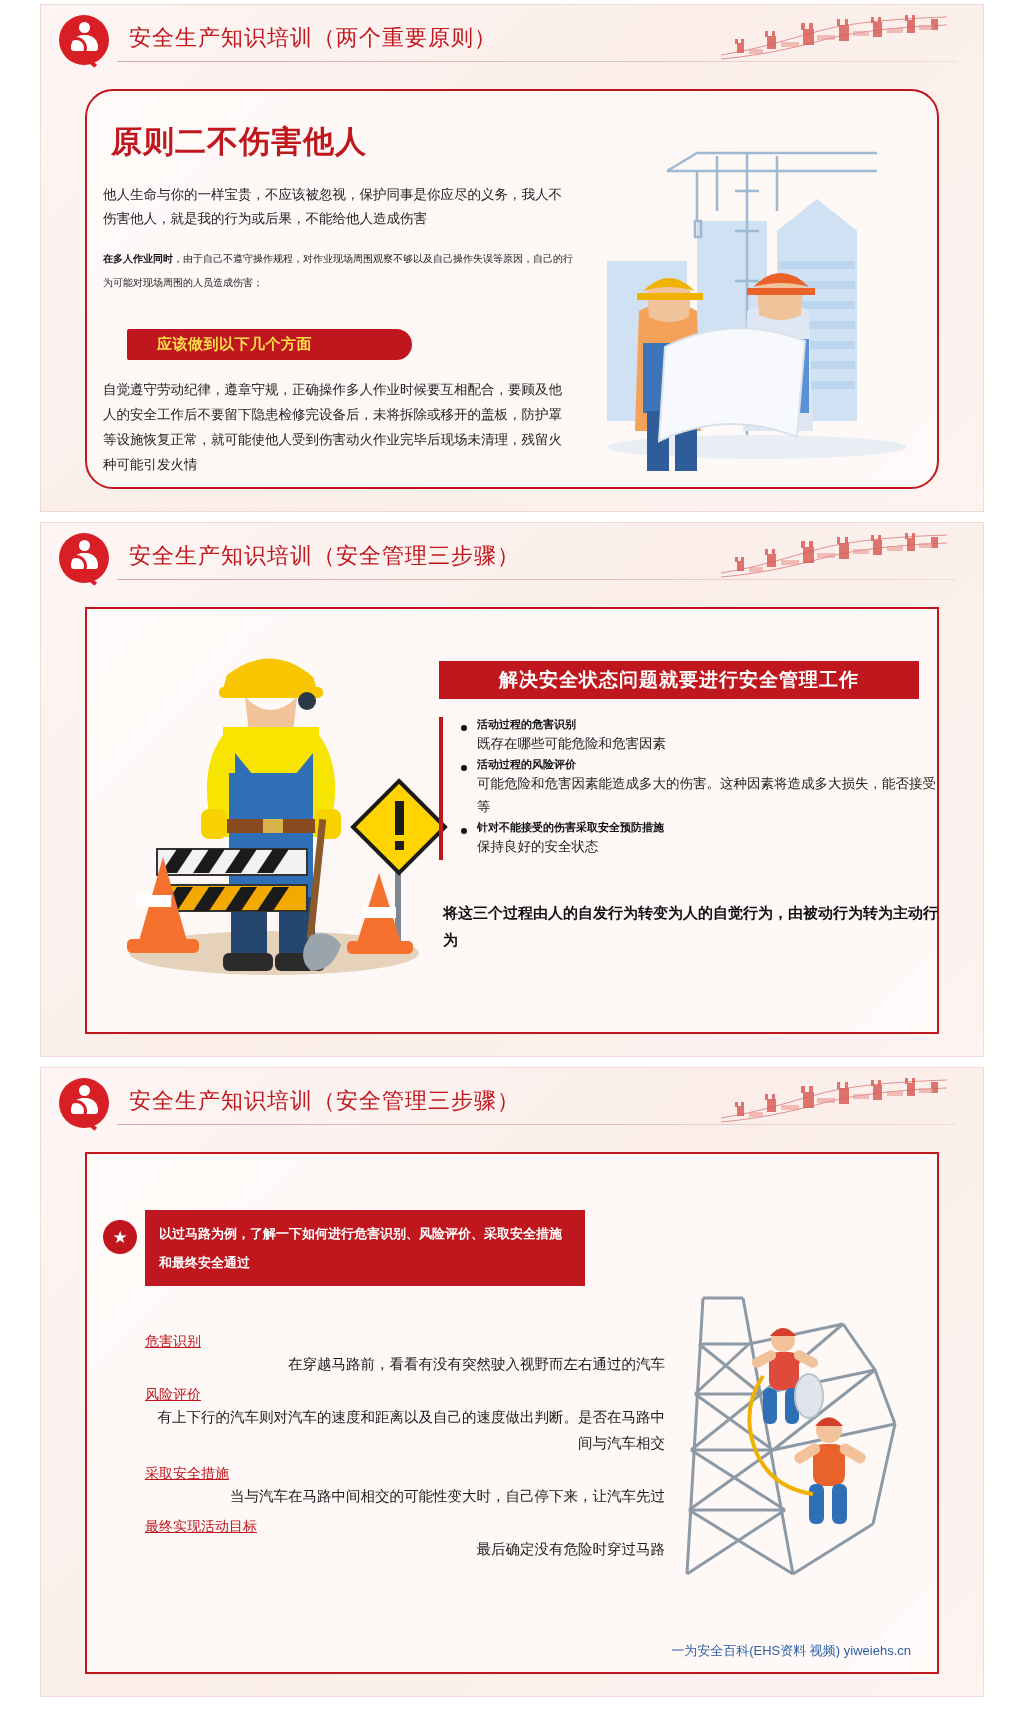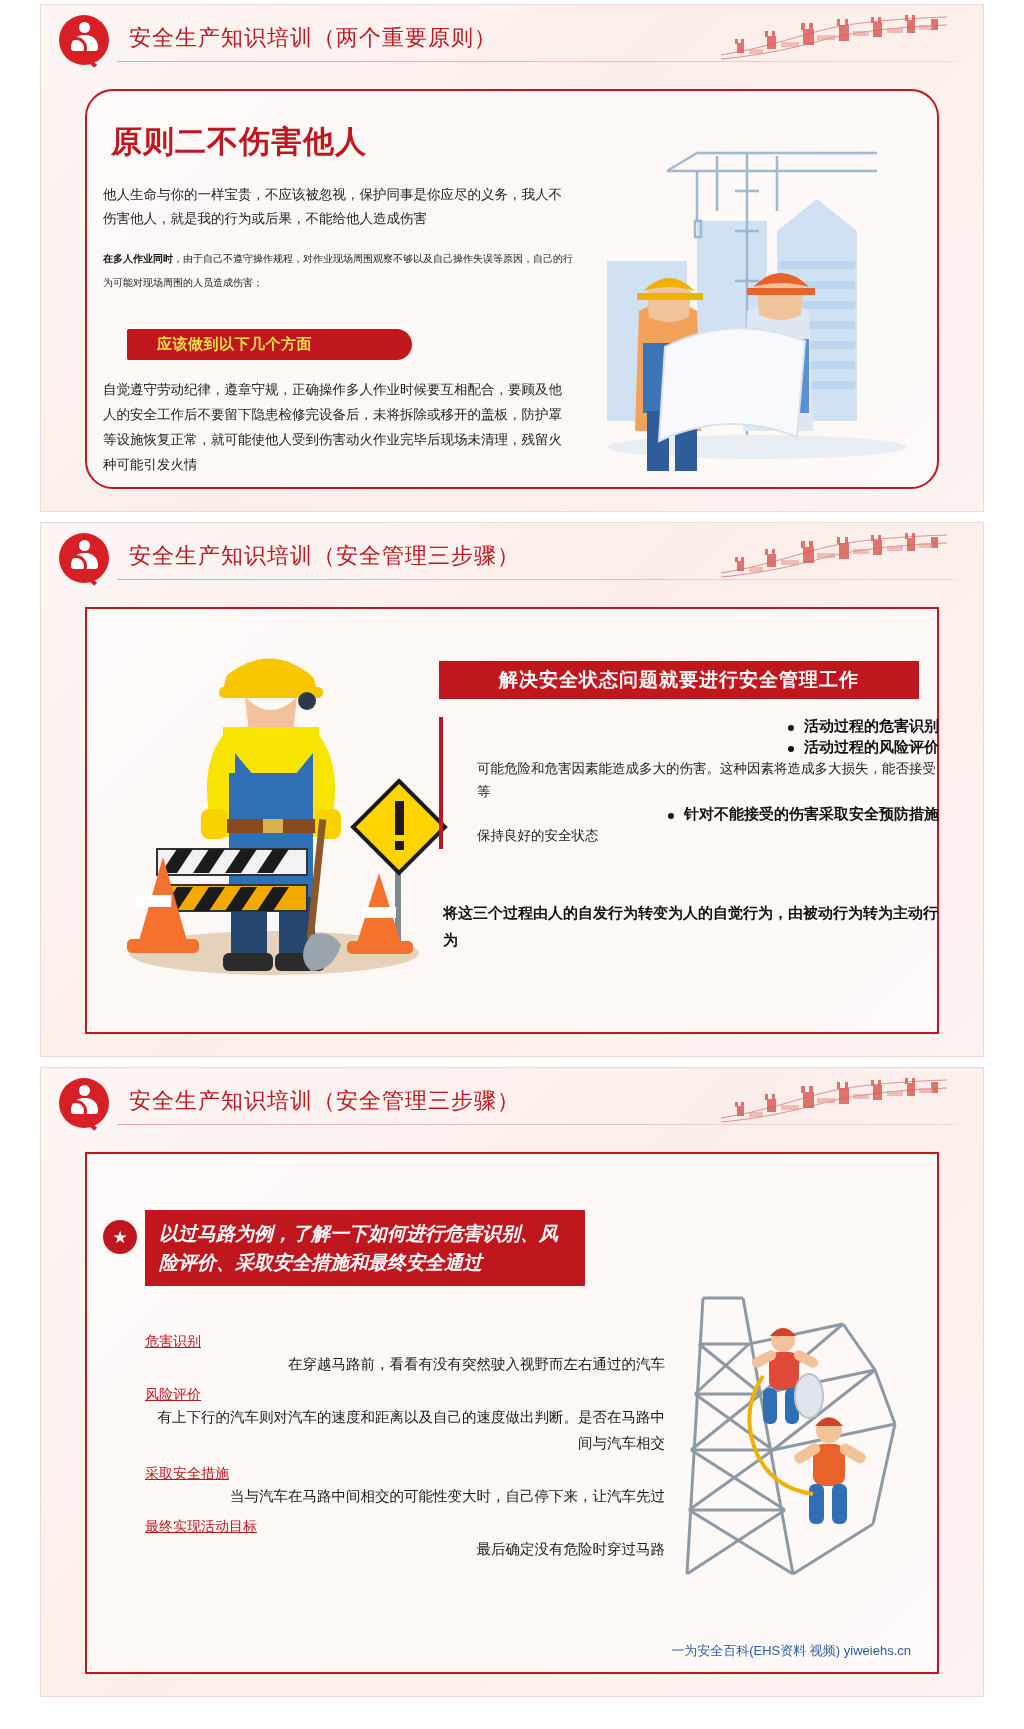--- a/index.html
+++ b/index.html
@@ -140,22 +140,22 @@
     display: flex; align-items: center; justify-content: center;
     font-size: 19px; font-weight: bold; letter-spacing: 1px;
   }
   .s2 .bullets {
     position: absolute; left: 352px; top: 108px; width: 500px;
     padding-left: 18px;
     border-left: 4px solid #c0161d;
   }
   .s2 .b-item { margin-bottom: 2px; }
   .s2 .b-head {
-    font-size: 15px; font-weight: bold; color: #111;
-    display: flex; align-items: flex-start; gap: 10px; justify-content: flex-end;
+    font-size: 11px; font-weight: bold; color: #111;
+    display: flex; align-items: flex-start; gap: 10px;
   }
   .s2 .b-dot {
     width: 6px; height: 6px; border-radius: 50%;
     background: #111; margin-top: 8px; flex: 0 0 auto;
   }
   .s2 .b-sub {
     font-size: 13.5px; color: #222; line-height: 23px;
     padding-left: 16px;
   }
   .s2 .closing {
@@ -168,23 +168,22 @@
   .s3 .star {
     position: absolute; left: 16px; top: 66px;
     width: 34px; height: 34px; border-radius: 50%;
     background: #c0161d; color: #fff;
     display: flex; align-items: center; justify-content: center;
     font-size: 17px;
   }
   .s3 .banner {
     position: absolute; left: 58px; top: 56px; width: 440px;
     background: #c0161d; color: #fff;
-    font-size: 19px; font-weight: bold; line-height: 29px;
+    font-size: 13px; font-weight: bold; line-height: 29px;
     padding: 9px 14px;
-    font-style: italic;
   }
   .s3 .content { position: absolute; left: 58px; top: 170px; width: 520px; }
   .s3 .lbl {
     font-size: 14px; color: #c0161d; text-decoration: underline;
     margin-top: 9px;
   }
   .s3 .txt { font-size: 14.5px; color: #1a1a1a; line-height: 26px; text-align: right; }
   .s3 .art { position: absolute; right: 14px; top: 130px; width: 280px; height: 300px; }
   .s3 .watermark {
     position: absolute; right: 26px; bottom: 12px;
@@ -423,20 +422,21 @@
       </svg>
 
       <div class="banner">解决安全状态问题就要进行安全管理工作</div>
 
       <div class="bullets">
         <div class="b-item">
           <div class="b-head">
             <span class="b-dot"></span>
             <span>活动过程的危害识别</span>
           </div>
+          <div class="b-sub">既存在哪些可能危险和危害因素</div>
         </div>
         <div class="b-item">
           <div class="b-head">
             <span class="b-dot"></span>
             <span>活动过程的风险评价</span>
           </div>
           <div class="b-sub">可能危险和危害因素能造成多大的伤害。这种因素将造成多大损失，能否接受等</div>
         </div>
         <div class="b-item">
           <div class="b-head">

